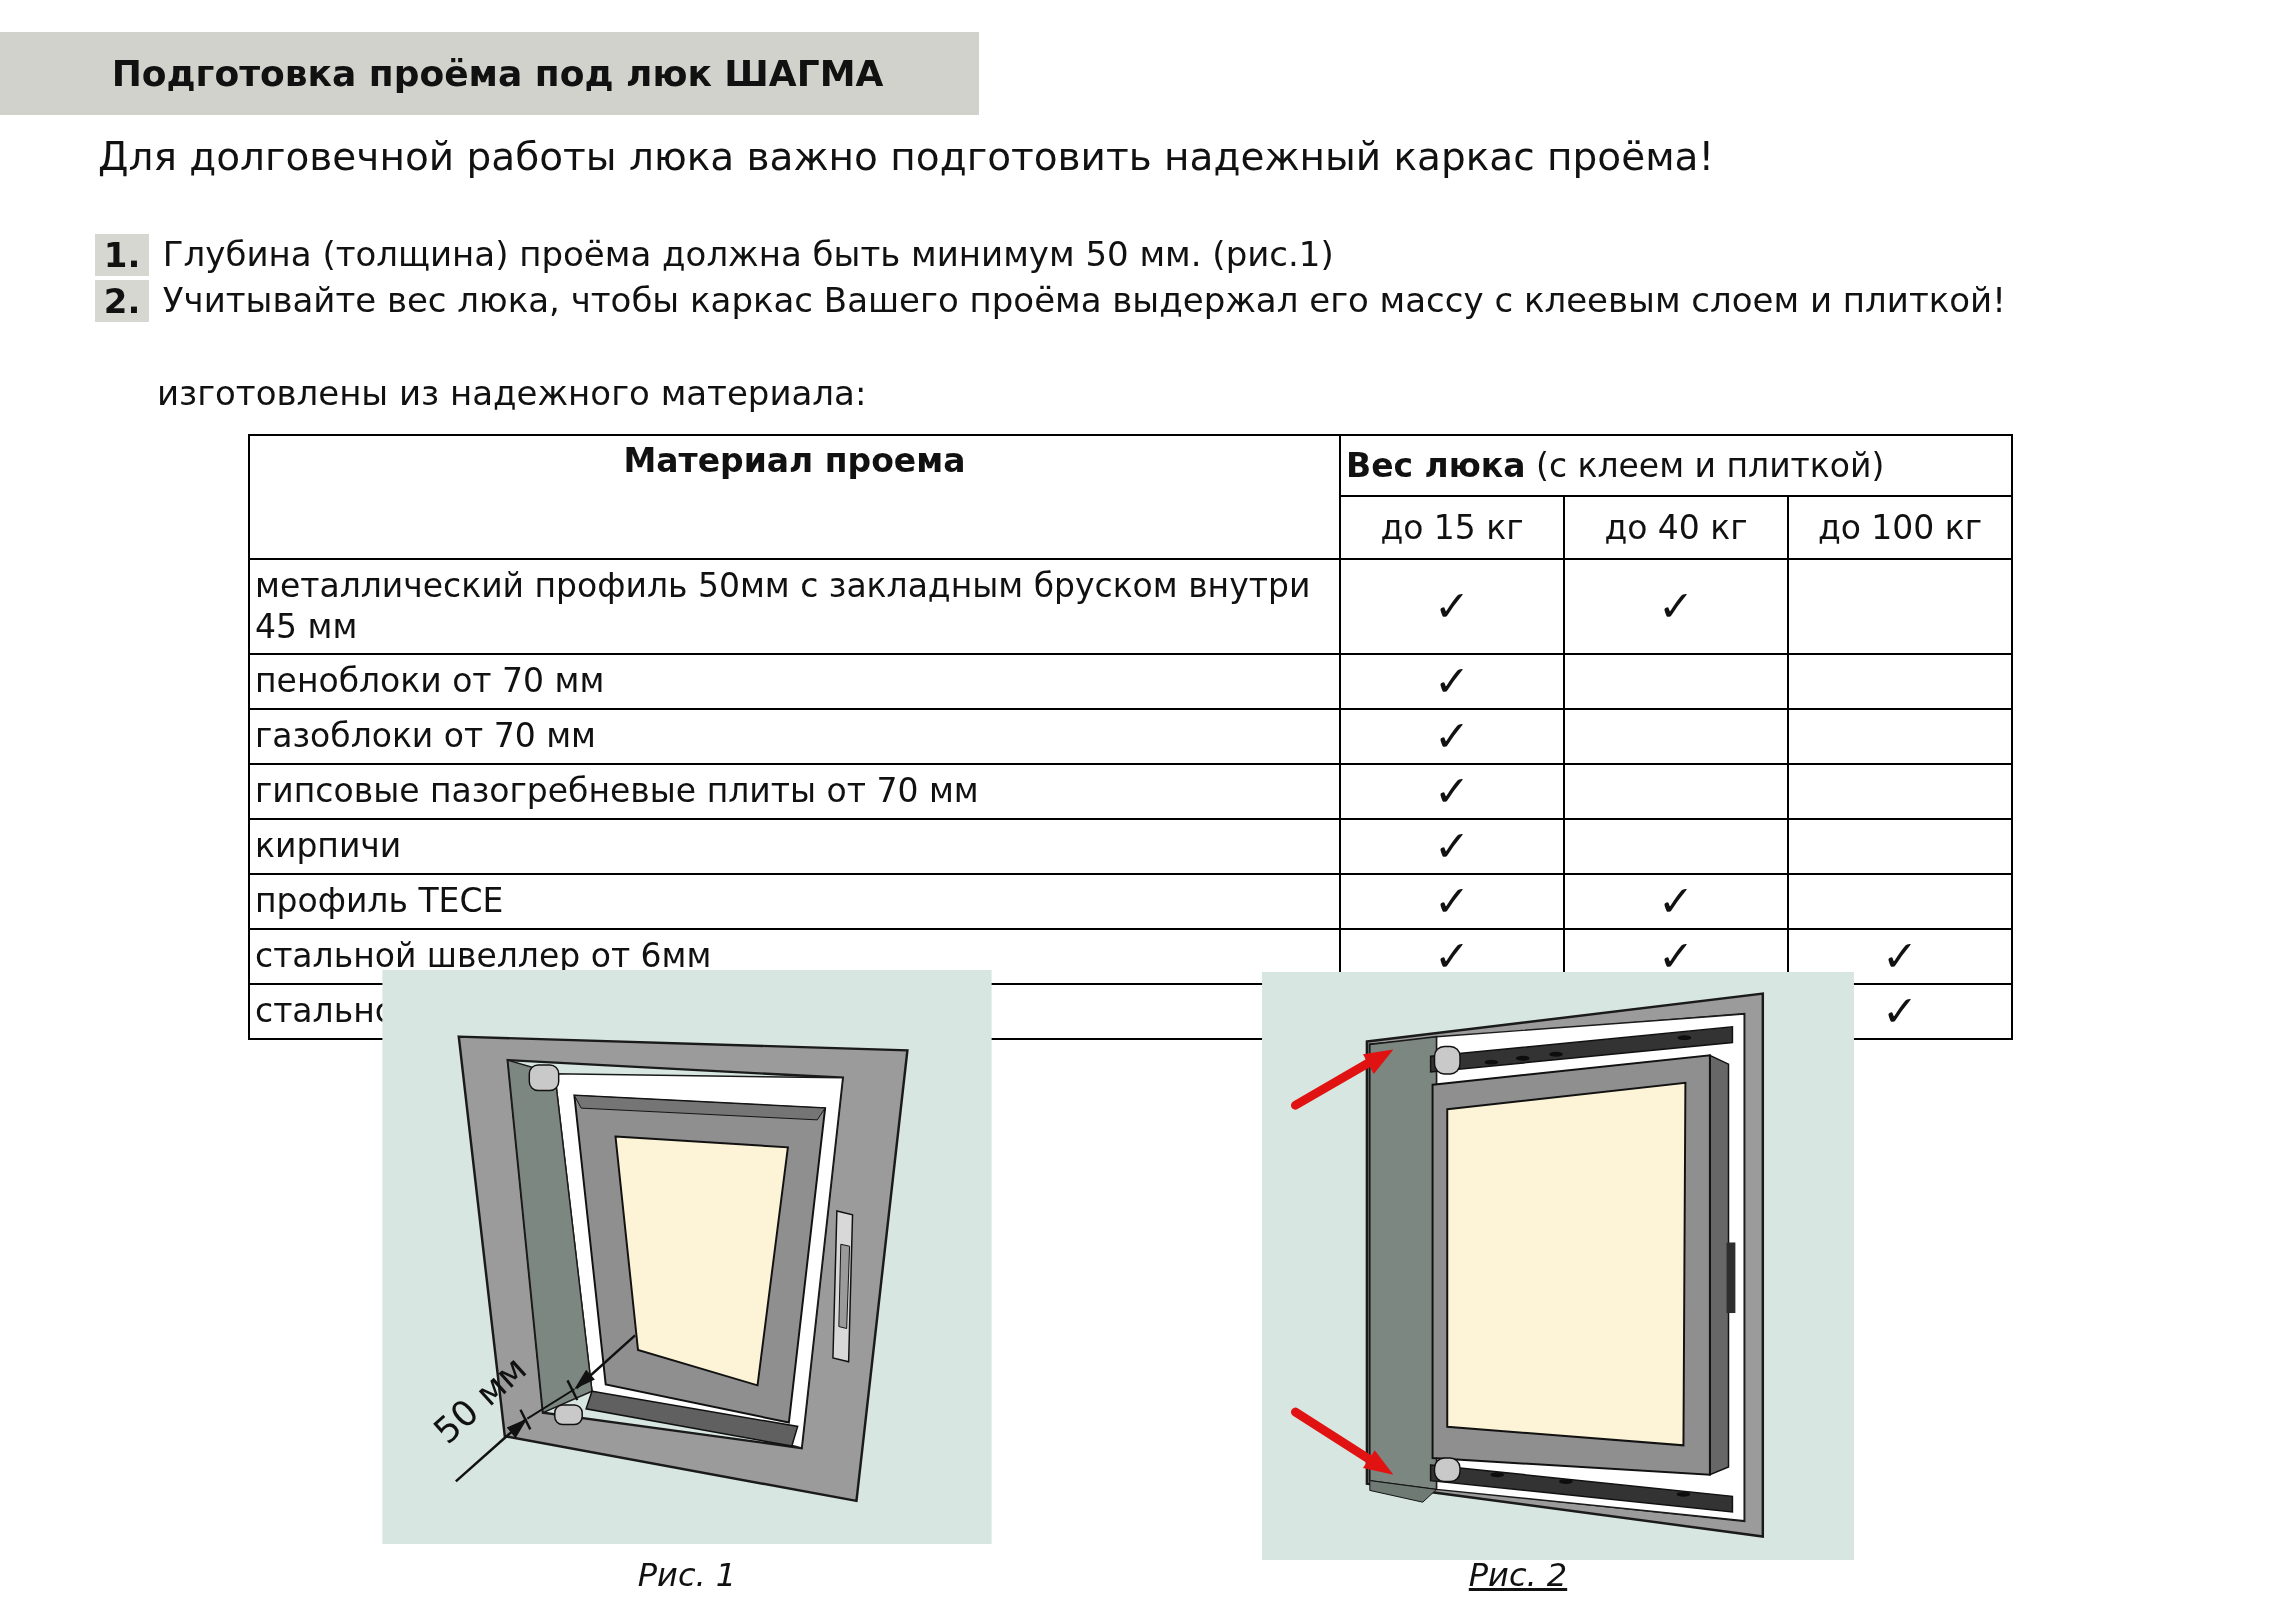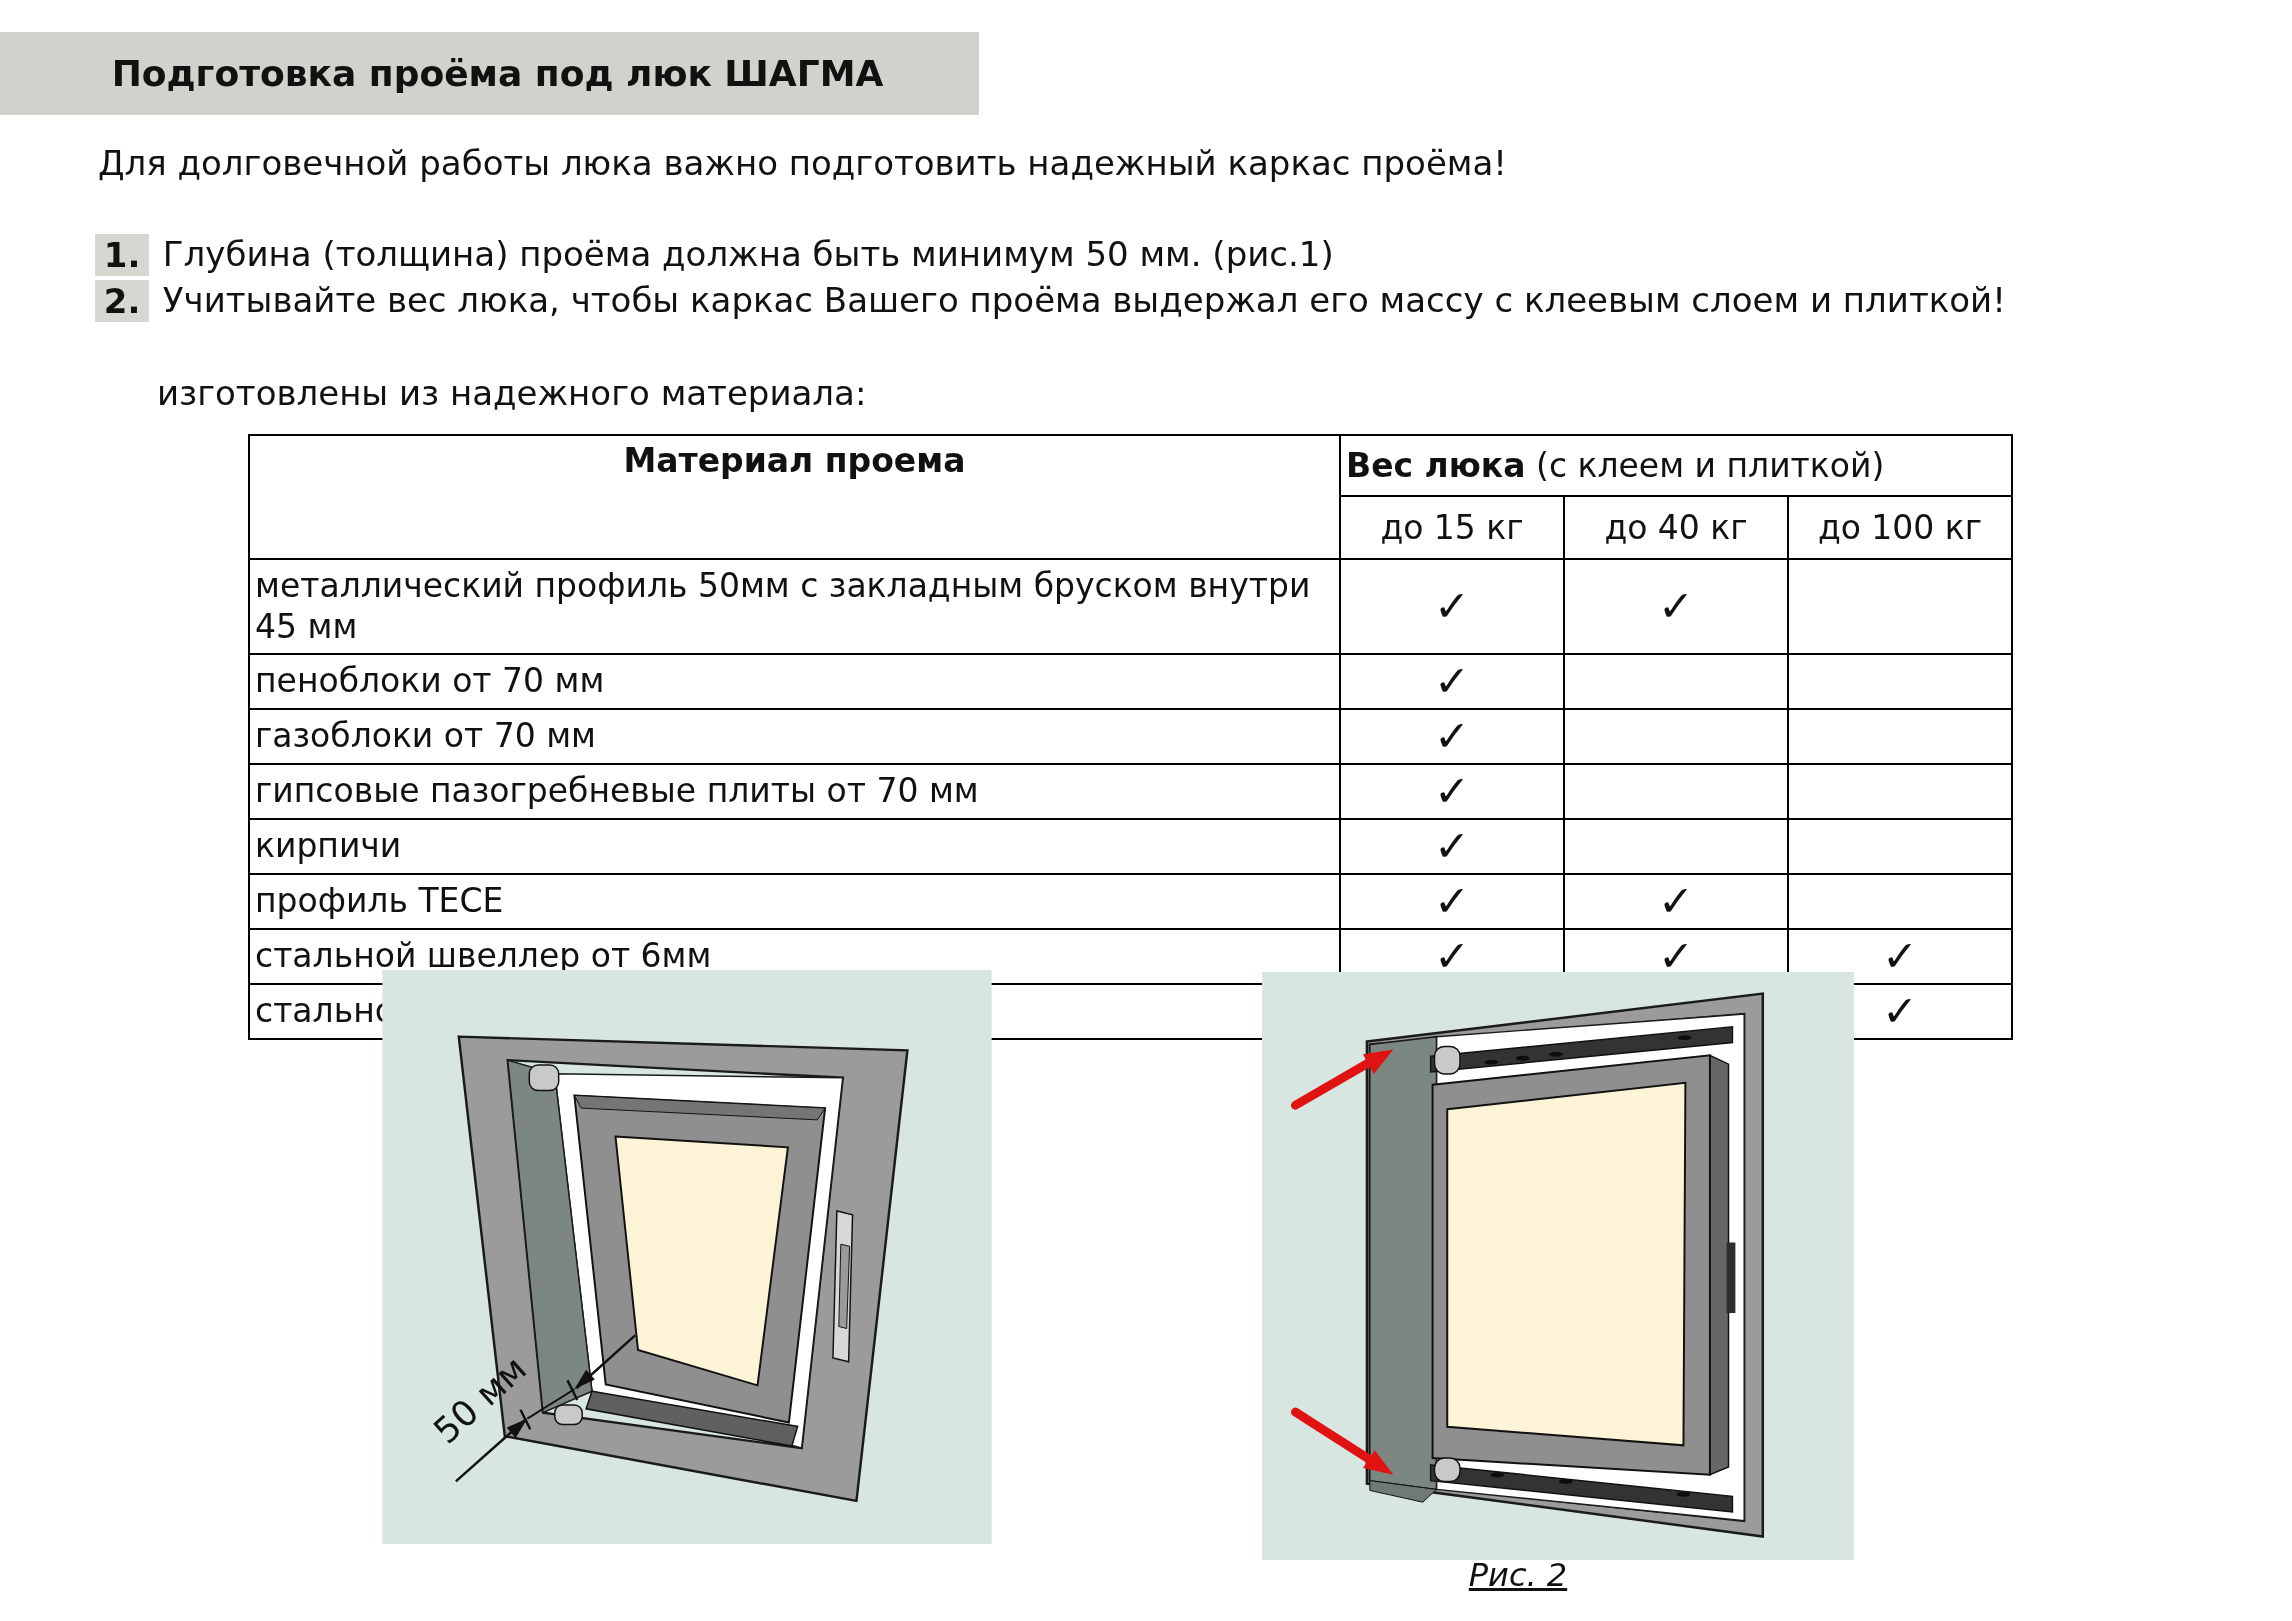--- a/index.html
+++ b/index.html
@@ -5,21 +5,21 @@
   html,body{margin:0;padding:0;background:#ffffff;}
   .page{
     position:relative;width:2293px;height:1621px;background:#ffffff;
     font-family:"DejaVu Sans","Liberation Sans",sans-serif;color:#111;overflow:hidden;
   }
   .title-bar{
     position:absolute;left:0;top:32px;width:963px;height:83px;background:#d2d2cd;
     display:flex;align-items:center;justify-content:center;padding-left:16px;
   }
   .title-bar .t{font-size:36px;font-weight:bold;white-space:nowrap;}
-  .intro{position:absolute;left:98px;top:143px;font-size:34px;white-space:nowrap;}
+  .intro{position:absolute;left:98px;top:134px;font-size:39px;white-space:nowrap;}
   .line{position:absolute;font-size:34px;white-space:nowrap;display:flex;align-items:flex-start;}
   .num{background:#d7d7d2;font-weight:bold;padding:1px 8.8px;margin-right:13.7px;}
   .l1{left:95px;top:234px;}
   .l2{left:95px;top:280px;}
   .l3{left:157px;top:327px;}
   .l4{left:157px;top:373px;}
 
   table.mat{
     position:absolute;left:248px;top:434px;width:1764px;
     border-collapse:collapse;table-layout:fixed;font-size:33px;
@@ -187,16 +187,17 @@
       <rect x="474" y="276" width="9" height="72" fill="#2e2e2e"></rect>
       <g>
         <line x1="34" y1="136" x2="110" y2="92" stroke="#e01212" stroke-width="9" stroke-linecap="round"></line>
         <polygon points="134,79 114,104 103,84" fill="#e01212"></polygon>
         <line x1="34" y1="449" x2="109" y2="497" stroke="#e01212" stroke-width="9" stroke-linecap="round"></line>
         <polygon points="134,513 103,506 115,488" fill="#e01212"></polygon>
       </g>
     </svg>
   </div>
 
+  <div class="caption cap1">Рис. 1</div>
   <div class="caption cap2">Рис. 2</div>
 
 </div>
 
 
 </body></html>

